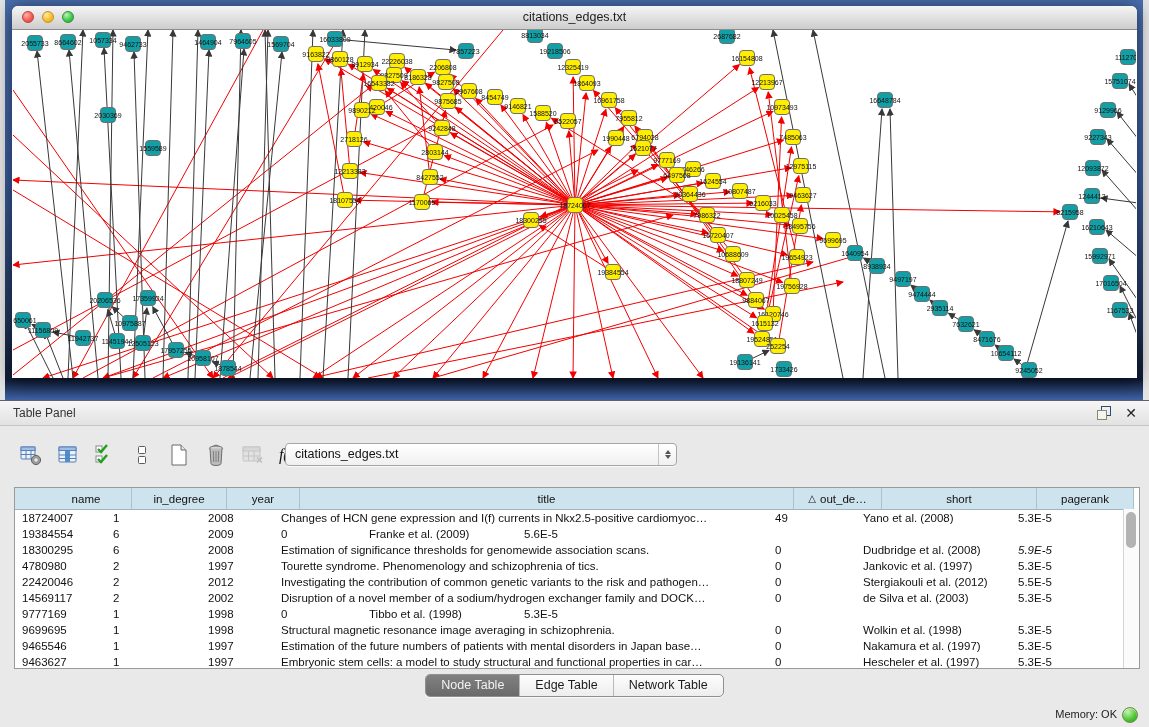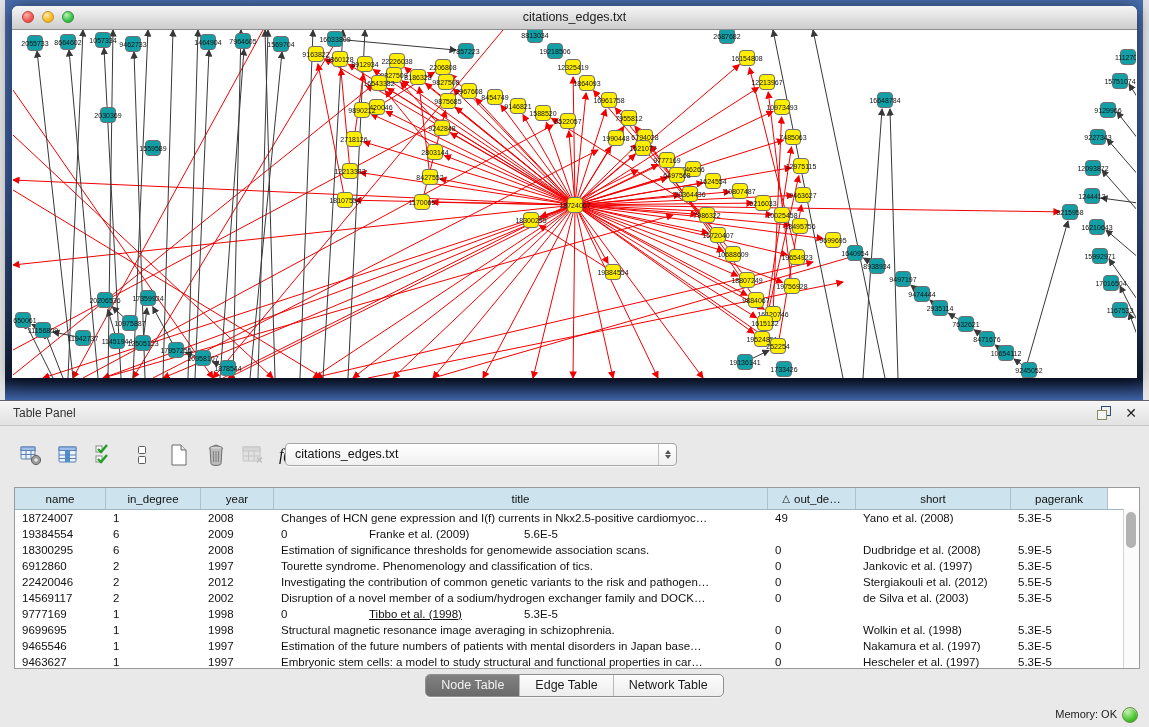--- a/index.html
+++ b/index.html
@@ -788,21 +788,21 @@
   <div class="net-select">
     <span>citations_edges.txt</span>
     <span class="stepper">
         <i class="up"></i>
         <i class="dn"></i>
       </span>
   </div>
 
   <div class="table-wrap">
     <div class="thead" id="thead">
-        <div class="th" style="width: 91px;">
+        <div class="th" style="width: 91px; margin-left: 26px;">
           <span>name</span>
         </div>
         <div class="th" style="width: 95px;">
           <span>in_degree</span>
         </div>
         <div class="th" style="width: 73px;">
           <span>year</span>
         </div>
         <div class="th" style="width: 494px;">
           <span>title</span>
@@ -837,27 +837,27 @@
           <div class="td" style="width: 155px;">Franke et al. (2009)</div>
           <div class="td" style="width: 97px;">5.6E-5</div>
         </div>
         <div class="tr">
           <div class="td" style="width: 91px;">18300295</div>
           <div class="td" style="width: 95px;">6</div>
           <div class="td" style="width: 73px;">2008</div>
           <div class="td" style="width: 494px;">Estimation of significance thresholds for genomewide association scans.</div>
           <div class="td" style="width: 88px;">0</div>
           <div class="td" style="width: 155px;">Dudbridge et al. (2008)</div>
-          <div class="td" style="width: 97px;">5.9E-5</div>
+          <div class="td" style="width: 97px; font-style: italic;">5.9E-5</div>
         </div>
         <div class="tr">
-          <div class="td" style="width: 91px;">6912860</div>
+          <div class="td" style="width: 91px;">4780980</div>
           <div class="td" style="width: 95px;">2</div>
           <div class="td" style="width: 73px;">1997</div>
-          <div class="td" style="width: 494px;">Tourette syndrome. Phenomenology and classification of tics.</div>
+          <div class="td" style="width: 494px;">Tourette syndrome. Phenomenology and schizophrenia of tics.</div>
           <div class="td" style="width: 88px;">0</div>
           <div class="td" style="width: 155px;">Jankovic et al. (1997)</div>
           <div class="td" style="width: 97px;">5.3E-5</div>
         </div>
         <div class="tr">
           <div class="td" style="width: 91px;">22420046</div>
           <div class="td" style="width: 95px;">2</div>
           <div class="td" style="width: 73px;">2012</div>
           <div class="td" style="width: 494px;">Investigating the contribution of common genetic variants to the risk and pathogen…</div>
           <div class="td" style="width: 88px;">0</div>
@@ -871,21 +871,21 @@
           <div class="td" style="width: 494px;">Disruption of a novel member of a sodium/hydrogen exchanger family and DOCK…</div>
           <div class="td" style="width: 88px;">0</div>
           <div class="td" style="width: 155px;">de Silva et al. (2003)</div>
           <div class="td" style="width: 97px;">5.3E-5</div>
         </div>
         <div class="tr">
           <div class="td" style="width: 91px;">9777169</div>
           <div class="td" style="width: 95px;">1</div>
           <div class="td" style="width: 73px;">1998</div>
           <div class="td" style="width: 88px;">0</div>
-          <div class="td" style="width: 155px; text-decoration: underline;">Tibbo et al. (1998)</div>
+          <div class="td" style="width: 155px;">Tibbo et al. (1998)</div>
           <div class="td" style="width: 97px;">5.3E-5</div>
         </div>
         <div class="tr">
           <div class="td" style="width: 91px;">9699695</div>
           <div class="td" style="width: 95px;">1</div>
           <div class="td" style="width: 73px;">1998</div>
           <div class="td" style="width: 494px;">Structural magnetic resonance image averaging in schizophrenia.</div>
           <div class="td" style="width: 88px;">0</div>
           <div class="td" style="width: 155px;">Wolkin et al. (1998)</div>
           <div class="td" style="width: 97px;">5.3E-5</div>

